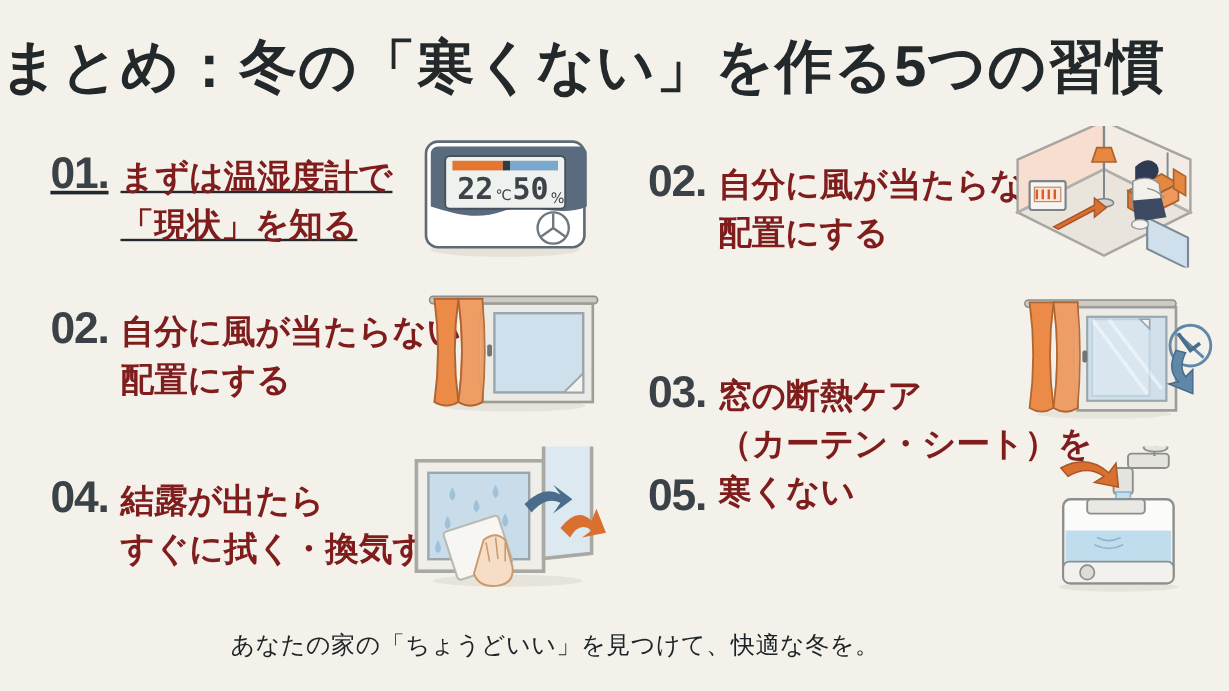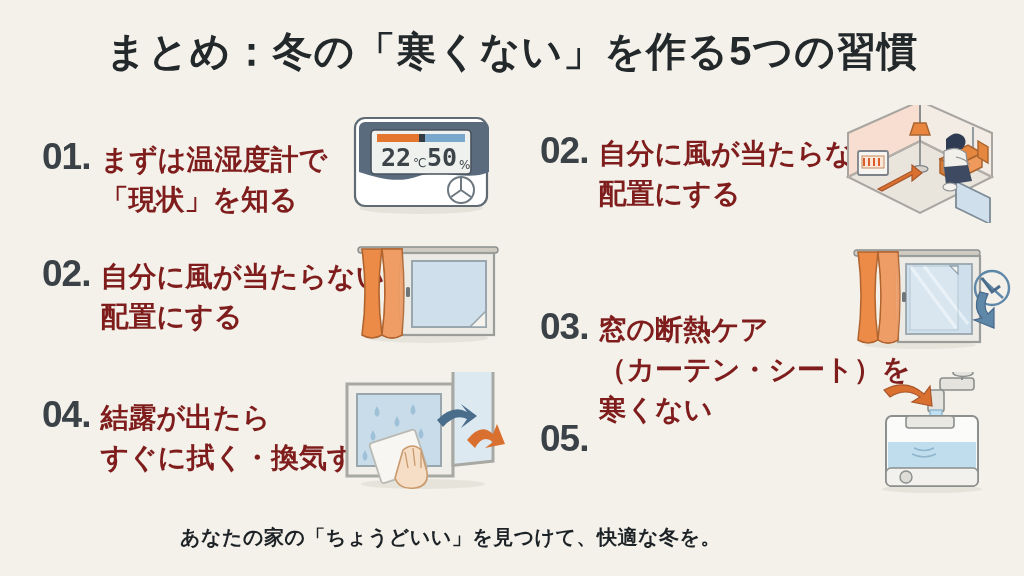--- a/index.html
+++ b/index.html
@@ -8,22 +8,22 @@
     background:#f3f1ea;
     font-family:"Liberation Sans","DejaVu Sans",sans-serif;
     color:#23282b;
     position:relative;
   }
   .slide{position:relative;width:1024px;height:576px;box-sizing:border-box;}
 
   
   .title{
     position:absolute;left:0;top:24px;width:1024px;
-    text-align:center;
-    font-size:40px;font-weight:bold;
+    text-align:left;
+    font-size:48px;font-weight:bold;
     letter-spacing:1px;
     color:#23282b;
   }
 
   
   .items{
     position:absolute;left:0;top:100px;width:1024px;height:400px;
   }
   .item{position:absolute;display:flex;align-items:flex-start;}
   .num{
@@ -31,36 +31,36 @@
     line-height:1;letter-spacing:-1px;
     flex:0 0 auto;white-space:nowrap;
   }
   .txt{
     font-size:28px;font-weight:bold;line-height:1.42;
     color:#7f1d1d;margin-left:10px;padding-top:2px;
     white-space:pre-line;
   }
 
   
-  .i1{left:42px;top:38px;}
+  .i1{left:42px;top:26px;text-decoration:underline;}
   .i2{left:42px;top:155px;}
   .i4{left:42px;top:283px;margin-top:13px;}
   
   .i3{left:540px;top:32px;}
   .i5{left:540px;top:160px;margin-top:48px;}
-  .i6{left:540px;top:320px;}
+  .i6{left:540px;top:294px;}
 
   
   .art{position:absolute;}
   .art svg{display:block;}
 
   
   .footer{
-    position:absolute;left:4px;top:524px;width:893px;text-align:center;
-    font-size:20px;font-weight:bold;color:#1d2226;letter-spacing:.5px;
+    position:absolute;left:16px;top:524px;width:893px;text-align:center;
+    font-size:20px;font-weight:normal;color:#1d2226;letter-spacing:.5px;
   }
 </style>
 </head>
 <body>
 
 <div class="slide">
 
   <div class="title">まとめ：冬の「寒くない」を作る5つの習慣</div>
 
   <div class="items">

